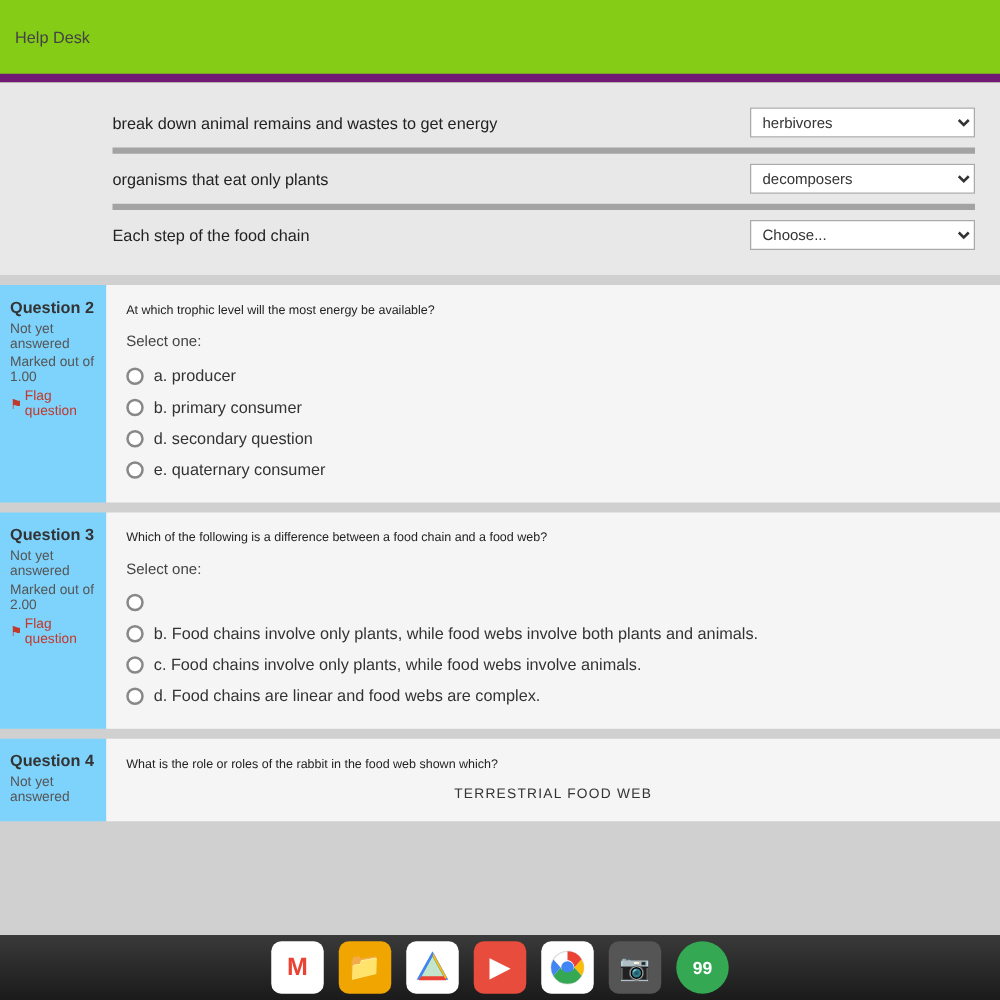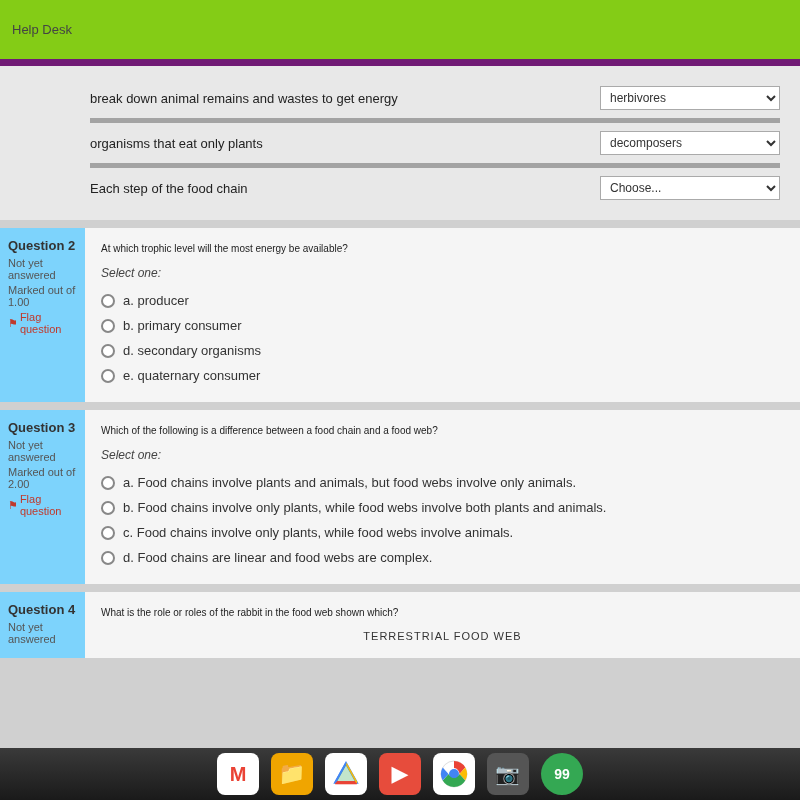--- a/index.html
+++ b/index.html
@@ -116,21 +116,20 @@
       font-size: 10px;
       color: #222;
       margin-bottom: 10px;
       line-height: 1.4;
     }
 
     .select-one-label {
       font-size: 12px;
       color: #444;
       margin-bottom: 8px;
-      font-style: italic;
     }
 
     .option-row {
       display: flex;
       align-items: center;
       padding: 5px 0;
       gap: 8px;
       cursor: pointer;
       text-align: center;
     }
@@ -248,21 +247,21 @@
       <div class="option-row">
         <div class="option-radio"></div>
         <span class="option-text">a. producer</span>
       </div>
       <div class="option-row">
         <div class="option-radio"></div>
         <span class="option-text">b. primary consumer</span>
       </div>
       <div class="option-row">
         <div class="option-radio"></div>
-        <span class="option-text">d. secondary organisms</span>
+        <span class="option-text">d. secondary question</span>
       </div>
       <div class="option-row">
         <div class="option-radio"></div>
         <span class="option-text">e. quaternary consumer</span>
       </div>
     </div>
   </div>
 
   <div class="question-block">
     <div class="question-sidebar">
@@ -276,21 +275,20 @@
       <div class="question-flag">
         <span>⚑</span>
         <span>Flag question</span>
       </div>
     </div>
     <div class="question-main">
       <div class="question-title">Which of the following is a difference between a food chain and a food web?</div>
       <div class="select-one-label">Select one:</div>
       <div class="option-row">
         <div class="option-radio"></div>
-        <span class="option-text">a. Food chains involve plants and animals, but food webs involve only animals.</span>
       </div>
       <div class="option-row">
         <div class="option-radio"></div>
         <span class="option-text">b. Food chains involve only plants, while food webs involve both plants and animals.</span>
       </div>
       <div class="option-row">
         <div class="option-radio"></div>
         <span class="option-text">c. Food chains involve only plants, while food webs involve animals.</span>
       </div>
       <div class="option-row">

